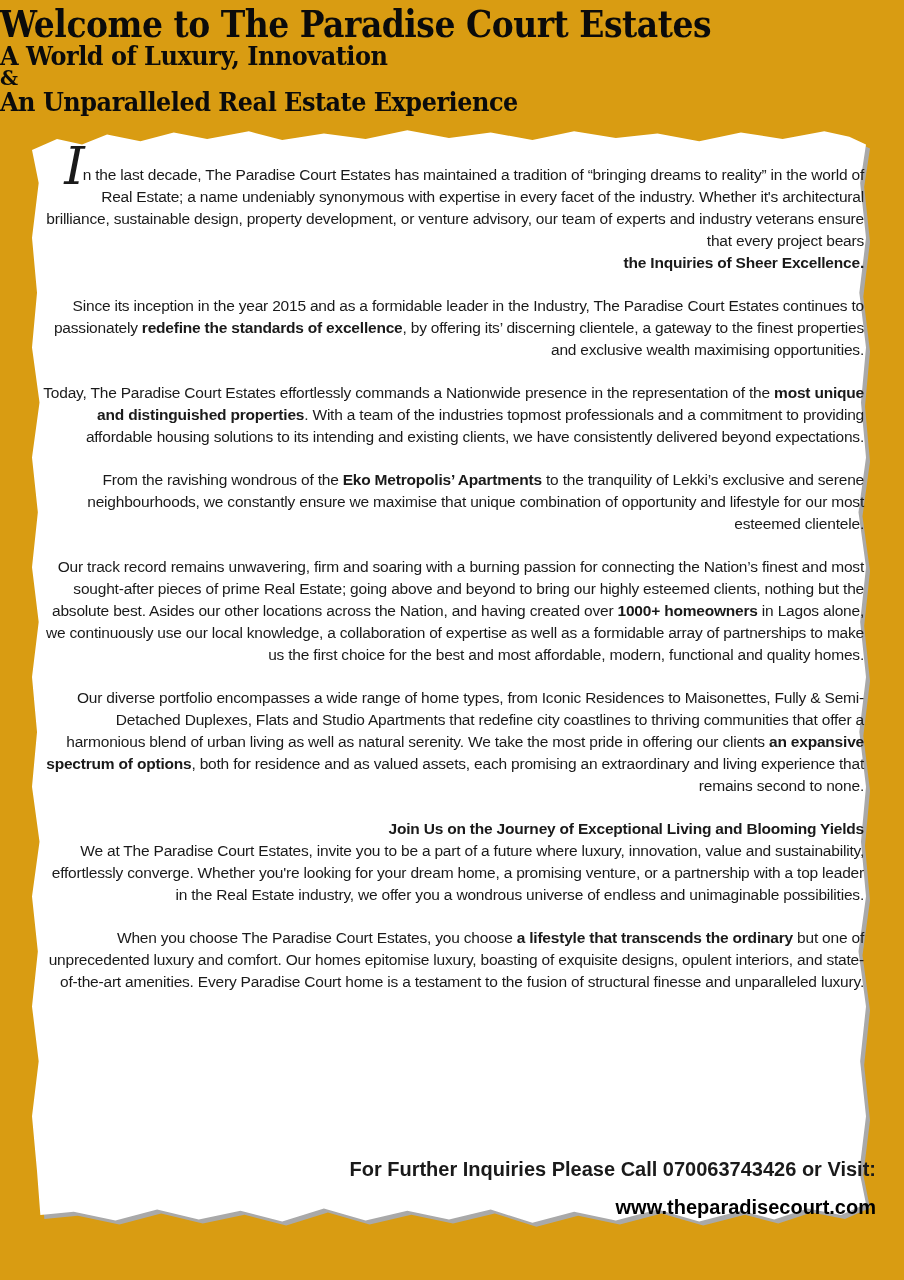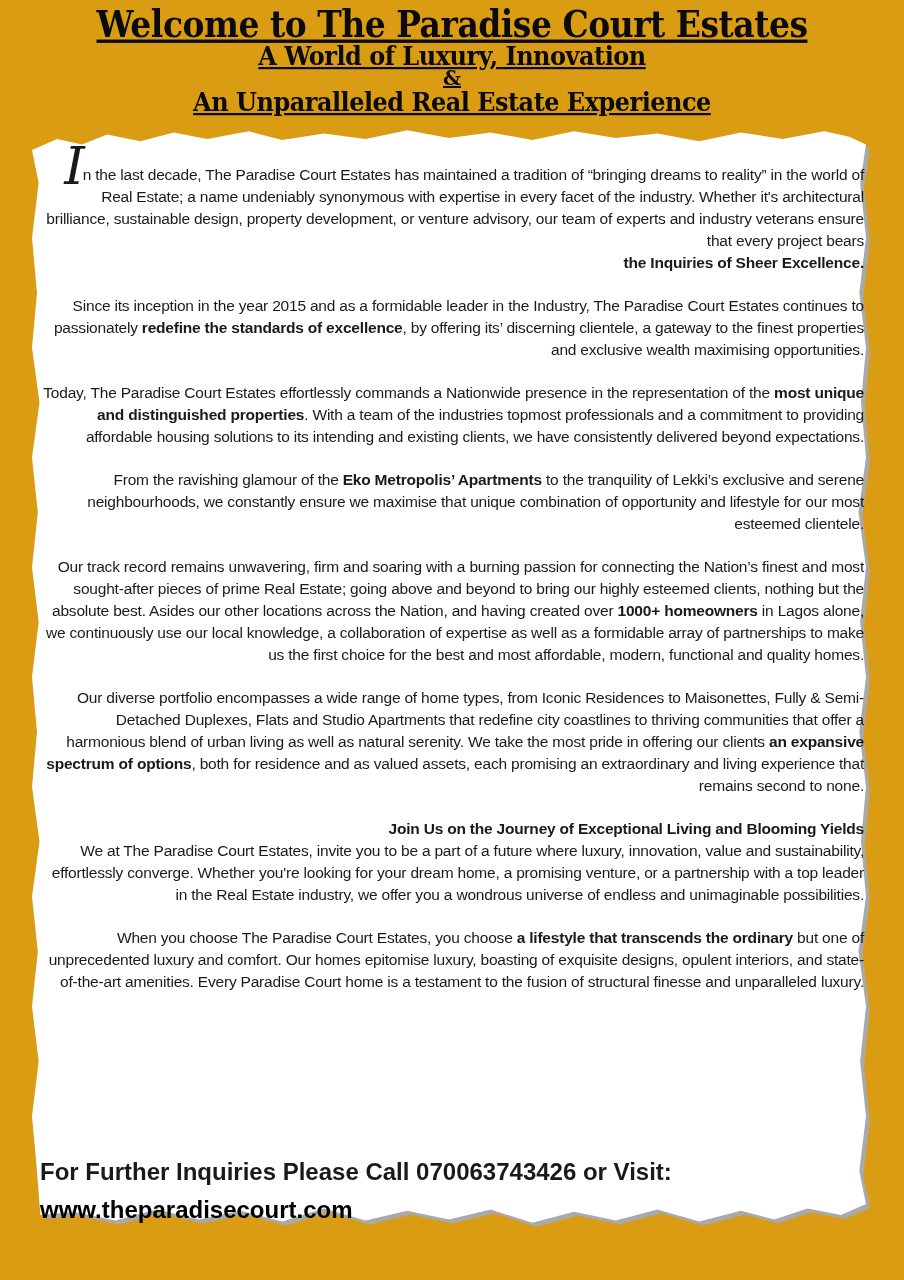--- a/index.html
+++ b/index.html
@@ -6,25 +6,23 @@
   body {
     width: 904px; height: 1280px;
     background: #D99C12;
     position: relative;
     overflow: hidden;
     font-family: "Liberation Sans", sans-serif;
     color: #1a1a1a;
   }
   .header {
     position: absolute; left: 0; top: 0; width: 904px;
-    text-align: center;
     font-family: "DejaVu Serif", serif;
     font-weight: bold;
     color: #0b0b0b;
-    text-decoration: underline;
   }
   .title-main {
     font-size: 33px; line-height: 38px; margin-top: 6px;
     letter-spacing: -0.5px;
     transform: scaleY(1.12);
   }
   .title-sub {
     font-size: 24px; line-height: 24px; letter-spacing: -0.5px;
     transform: scaleY(1.1);
   }
@@ -51,22 +49,22 @@
   }
   .content p { margin: 0 0 21px 0; }
   .dropcap {
     font-family: "DejaVu Serif", serif; font-style: italic;
     font-size: 52px; line-height: 40px; vertical-align: -4px;
     margin-right: -2px;
   }
   .content b { font-weight: bold; }
   .closing-title { font-weight: bold; }
   .contact {
-    position: absolute; left: 40px; width: 824px; text-align: left;
-    font-weight: bold; font-size: 24px;
+    position: absolute; left: 52px; width: 824px; text-align: right;
+    font-weight: bold; font-size: 20px;
   }
   .contact-line { top: 1158px; }
   .contact-url { top: 1196px; }
   a.url { color: #000000; text-decoration: none; }
 </style>
 </head>
 <body>
 
 <div class="header">
   <div class="title-main">Welcome to The Paradise Court Estates</div>
@@ -83,21 +81,21 @@
     <span class="dropcap">I</span><span>n the last decade, The Paradise Court Estates has maintained a tradition of “bringing dreams to reality” in the world of Real Estate; a name undeniably synonymous with expertise in every facet of the industry. Whether it's architectural brilliance, sustainable design, property development, or venture advisory, our team of experts and industry veterans ensure that every project bears</span><br>
     <b>the Inquiries of Sheer Excellence.</b>
   </p>
   <p>
     <span>Since its inception in the year 2015 and as a formidable leader in the Industry, The Paradise Court Estates continues to passionately </span><b>redefine the standards of excellence</b><span>, by offering its’ discerning clientele, a gateway to the finest properties and exclusive wealth maximising opportunities.</span>
   </p>
   <p>
     <span>Today, The Paradise Court Estates effortlessly commands a Nationwide presence in the representation of the </span><b>most unique and distinguished properties</b><span>. With a team of the industries topmost professionals and a commitment to providing affordable housing solutions to its intending and existing clients, we have consistently delivered beyond expectations.</span>
   </p>
   <p>
-    <span>From the ravishing glamour of the </span><b>Eko Metropolis’ Apartments</b><span> to the tranquility of Lekki’s exclusive and serene neighbourhoods, we constantly ensure we maximise that unique combination of opportunity and lifestyle for our most esteemed clientele.</span>
+    <span>From the ravishing wondrous of the </span><b>Eko Metropolis’ Apartments</b><span> to the tranquility of Lekki’s exclusive and serene neighbourhoods, we constantly ensure we maximise that unique combination of opportunity and lifestyle for our most esteemed clientele.</span>
   </p>
   <p>
     <span>Our track record remains unwavering, firm and soaring with a burning passion for connecting the Nation’s finest and most sought-after pieces of prime Real Estate; going above and beyond to bring our highly esteemed clients, nothing but the absolute best. Asides our other locations across the Nation, and having created over </span><b>1000+ homeowners</b><span>  in Lagos alone, we continuously use our local knowledge, a collaboration of expertise as well as a formidable array of partnerships to make us the first choice for the best and most affordable, modern, functional and quality homes.</span>
   </p>
   <p>
     <span>Our diverse portfolio encompasses a wide range of home types, from Iconic Residences to Maisonettes, Fully &amp; Semi-Detached Duplexes, Flats and Studio Apartments  that redefine city coastlines to thriving communities that offer a harmonious blend of urban living as well as natural serenity. We take the most pride in offering our clients </span><b>an expansive spectrum of options</b><span>, both for residence and as valued assets, each promising an extraordinary and living experience that remains second to none.</span>
   </p>
   <p>
     <span class="closing-title">Join Us on the Journey of Exceptional Living and Blooming Yields</span><br>
     <span>We at The Paradise Court Estates, invite you to be a part of a future where luxury, innovation, value and sustainability, effortlessly converge. Whether you're looking for your dream home, a promising venture, or a partnership with a top leader in the Real Estate industry, we offer you a wondrous universe of endless and unimaginable possibilities.</span>

